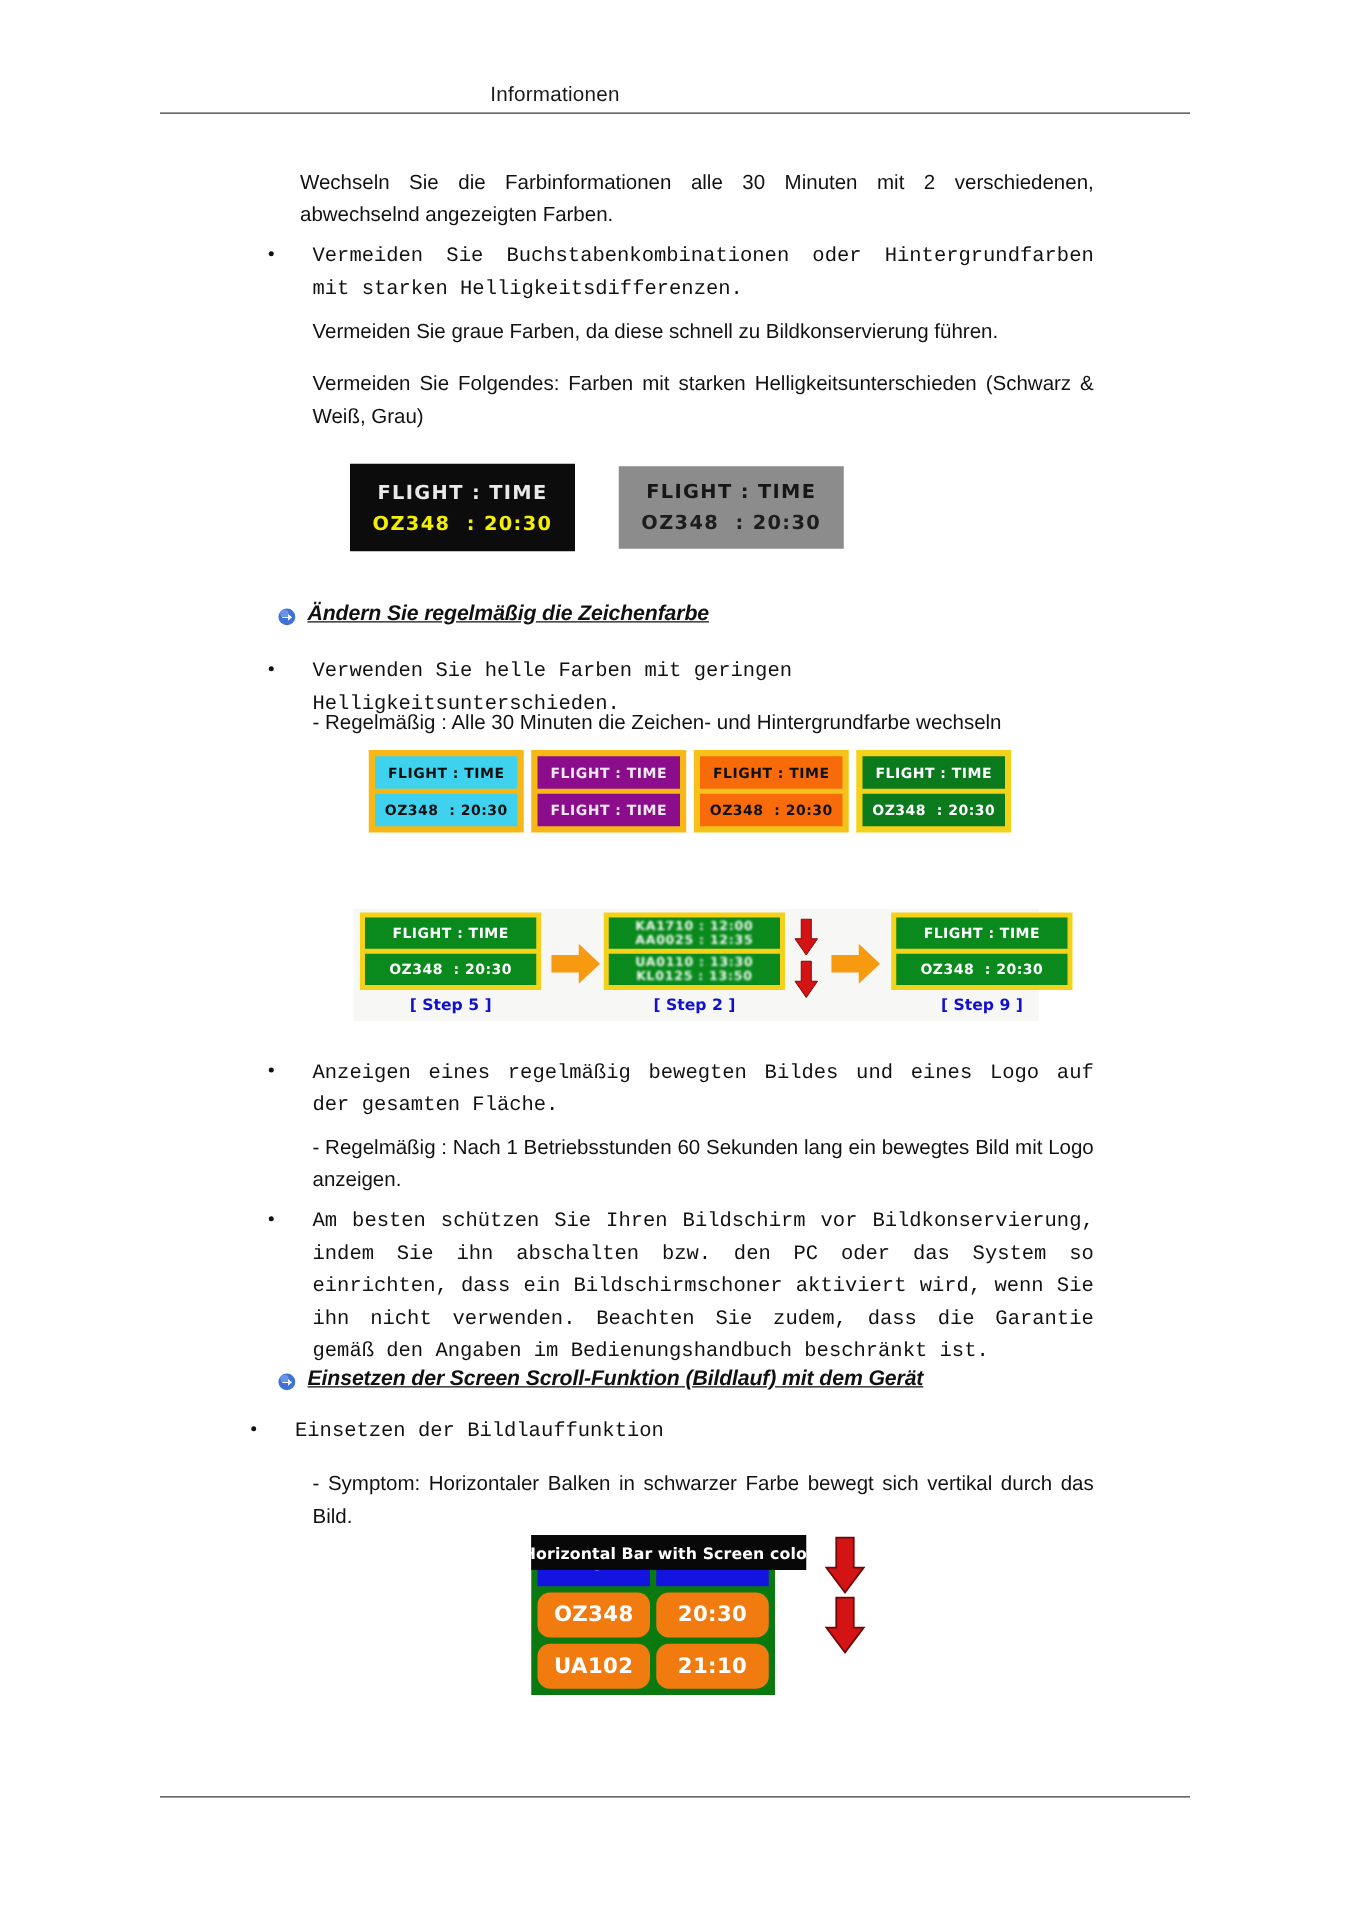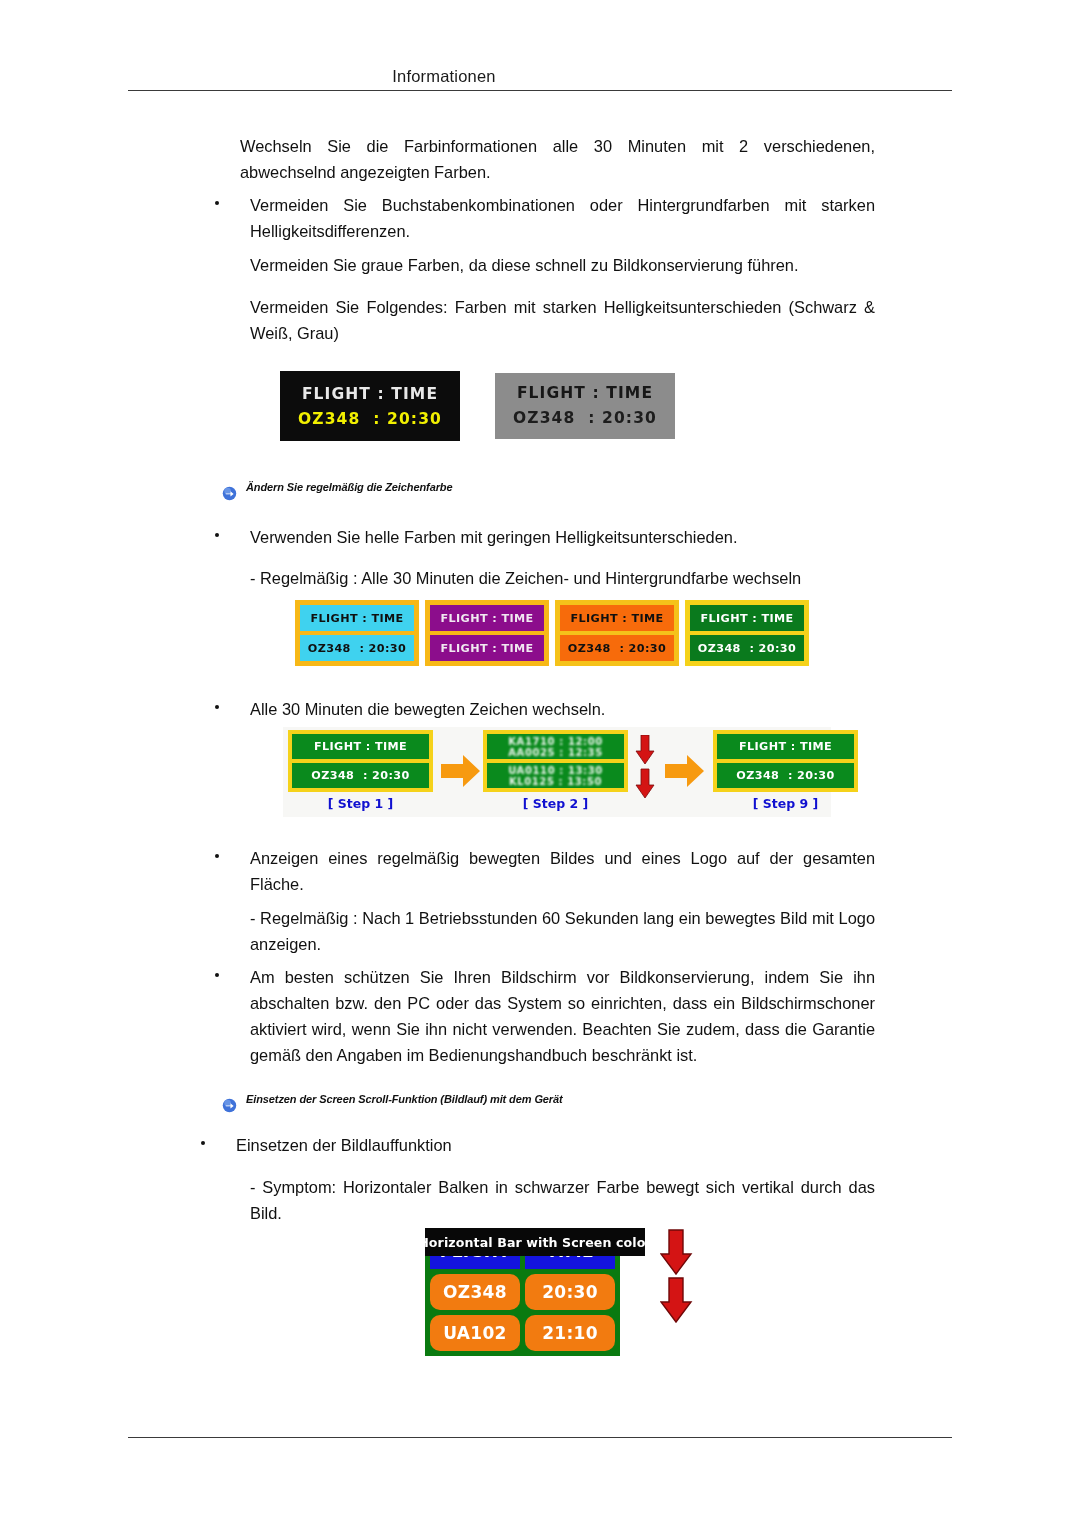--- a/index.html
+++ b/index.html
@@ -52,20 +52,21 @@
   .para {
     position: absolute;
     font-size: 16.4px;
     line-height: 26px;
     color: #111111;
   }
   .para.justify { text-align: justify; }
 
   .bullet-row {
     position: absolute;
+    font-family: Liberation Mono, monospace;
   }
   .bullet-dot {
     position: absolute;
     left: 0; top: 9px;
     width: 4px; height: 4px;
     background: #111;
     border-radius: 50%;
   }
   .bullet-text {
     display: block;
@@ -82,26 +83,27 @@
     display: flex;
     align-items: flex-start;
   }
   .arrow-bullet {
     width: 15px; height: 15px;
     margin-top: 5px;
     margin-right: 9px;
     flex: 0 0 auto;
   }
   .section-heading-text {
-    font-size: 11px;
+    font-size: 17px;
     font-style: italic;
     font-weight: bold;
     color: #111111;
     letter-spacing: -0.1px;
     white-space: nowrap;
+    text-decoration: underline;
   }
 
   
   
   
   .fig1 { position: absolute; left: 280px; top: 371px; }
 
   .disp {
     font-family: "DejaVu Sans", sans-serif;
     font-weight: bold;
@@ -348,33 +350,29 @@
       <div class="panel-row" style="background:#f76b0b;color:#101010;">OZ348  : 20:30</div>
     </div>
 
     <div class="panel" style="background:#f5d21a;">
       <div class="panel-row" style="background:#0a7a1d;color:#ffffff;">FLIGHT : TIME</div>
       <div class="panel-row" style="background:#0a7a1d;color:#ffffff;">OZ348  : 20:30</div>
     </div>
 
   </div>
 
-  <div class="bullet-row" style="left:215px; top:696px; width:660px;">
-    <span class="bullet-dot"></span>
-    <span class="bullet-text">Alle 30 Minuten die bewegten Zeichen wechseln.</span>
-  </div>
 
   <div class="fig3">
 
     <div class="step-group" style="left:5px;">
       <div class="step-panel">
         <div class="step-row">FLIGHT : TIME</div>
         <div class="step-row">OZ348  : 20:30</div>
       </div>
-      <div class="step-label">[ Step 1 ]</div>
+      <div class="step-label">[ Step 5 ]</div>
     </div>
 
     <svg class="orange-arrow" style="left:158px; top:27px;" viewBox="0 0 40 34">
       <path d="M0 10 L22 10 L22 1 L39 17 L22 33 L22 24 L0 24 Z" fill="#f79a10"></path>
     </svg>
 
     <div class="step-group" style="left:200px;">
       <div class="step-panel">
         <div class="step-row scroll-row">
           <span>KA1710 : 12:00</span>

